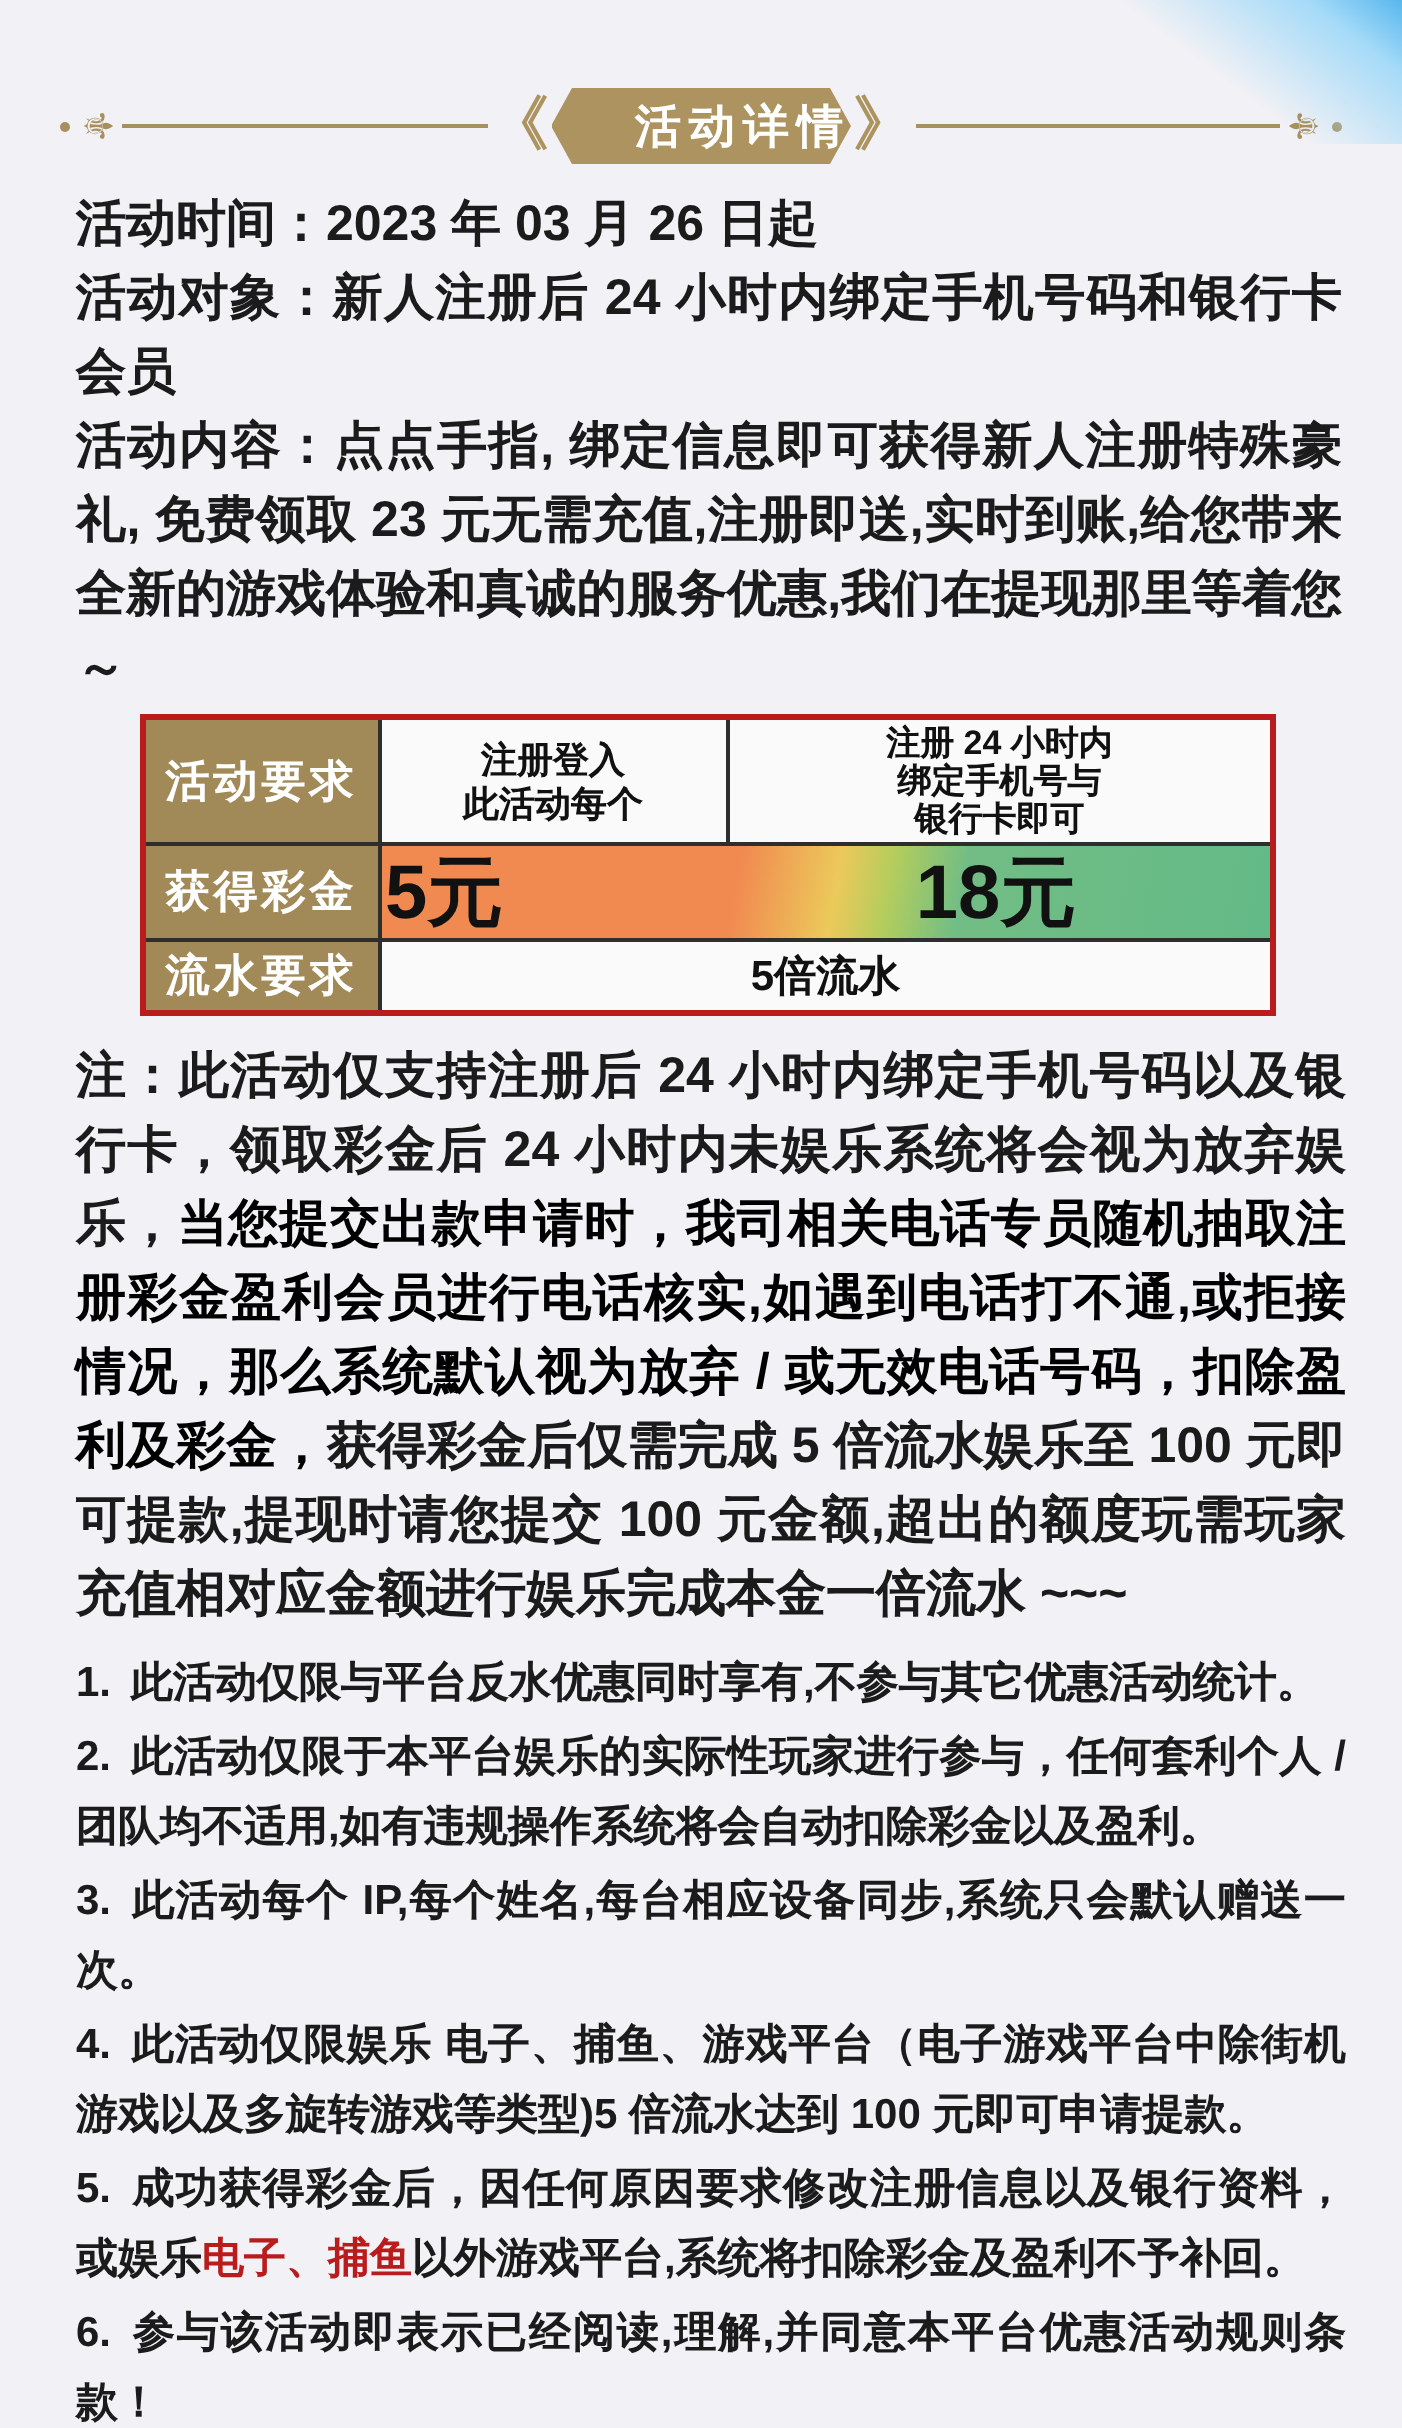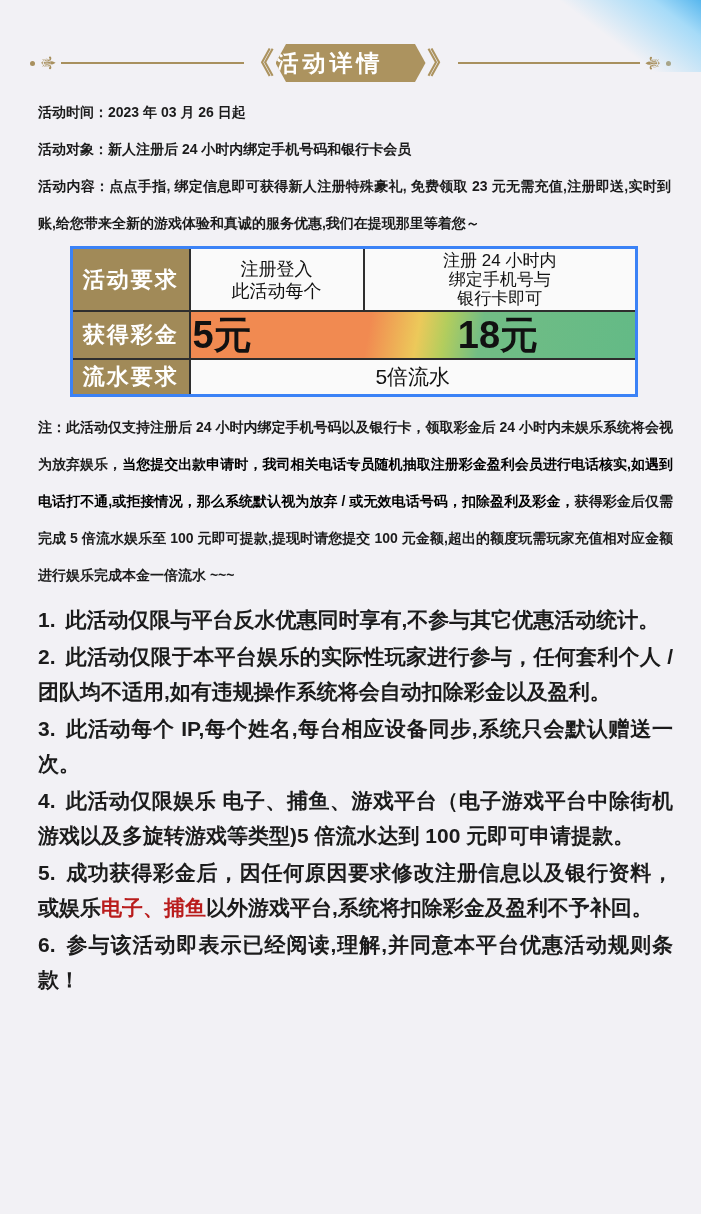--- a/index.html
+++ b/index.html
@@ -8,34 +8,34 @@
   .corner-blue{position:absolute;top:0;right:0;width:150px;height:72px;
     background:linear-gradient(217deg,#58b7ee 0%,#a6dbf8 20%,rgba(242,241,245,0) 58%);}
   
   .divider{margin:42px 30px 0;height:42px;display:flex;align-items:center;}
   .gold-dot{width:5px;height:5px;border-radius:50%;background:#a8905e;flex:0 0 auto;}
   .fleur{color:#a8905e;font-size:20px;line-height:20px;margin:0 4px;flex:0 0 auto;display:inline-block;}
   .fleur.l{transform:rotate(90deg);}
   .fleur.r{transform:rotate(-90deg);}
   .gold-line{height:2px;background:#a8905e;flex:1 1 auto;}
   .chev{color:#ac935f;font-weight:700;font-size:30px;line-height:38px;flex:0 0 auto;margin:0 1px;}
-  .badge{flex:0 0 auto;width:150px;height:38px;background:#ac935f;display:flex;align-items:center;justify-content:flex-start;
+  .badge{flex:0 0 auto;width:150px;height:38px;background:#ac935f;display:flex;align-items:center;justify-content:flex-end;
     clip-path:polygon(7% 0,93% 0,100% 50%,93% 100%,7% 100%,0 50%);}
   .badge span{color:#fff;font-size:23px;font-weight:700;letter-spacing:4px;}
   
-  .body{font-size:14px;line-height:37px;font-weight:600;text-align:justify;margin:0;}
+  .body{font-size:25px;line-height:37px;font-weight:600;text-align:justify;margin:0;}
   .info{margin:10px 30px 0 38px;}
   .info p{margin:0;}
   .red{color:#000000;}
   .pink{color:#b91c1c;}
   
-  .promo-table{border-collapse:collapse;margin:4px 0 0 70px;width:568px;table-layout:fixed;border:3px solid #3b82f6;}
+  .promo-table{border-collapse:collapse;margin:4px 0 0 70px;width:568px;table-layout:fixed;border:3px solid #b91c1c;}
   .promo-table td{border:2px solid #2e2e2e;padding:2px;}
   .lbl{background:#a18a58;color:#fff;font-size:22px;font-weight:700;text-align:center;letter-spacing:2px;}
-  .c2,.c3,.spanc{background:#fafafa;text-align:center;font-weight:400;color:#111;}
+  .c2,.c3,.spanc{background:#fafafa;text-align:center;font-weight:700;color:#111;}
   .r1{height:58px;} .r2{height:42px;} .r3{height:36px;} .r4{height:60px;}
   .r1 .c2{font-size:18px;line-height:22px;}
   .r1 .c3{font-size:17px;line-height:19px;}
   .rainbow{padding:0;background:linear-gradient(100deg,#f18a51 0%,#f18a51 40%,#ecc95a 51%,#b3cd5d 57%,#72bd85 65%,#63ba86 100%);}
   .rainbow .wrap{display:flex;align-items:center;height:42px;}
   .amt{font-size:38px;font-weight:800;color:#111;}
   .a5{width:38.7%;}
   .a18{width:61.3%;text-align:center;}
   .spanc{font-size:21px;}
   .r4 .c2{font-size:19px;line-height:24px;}

